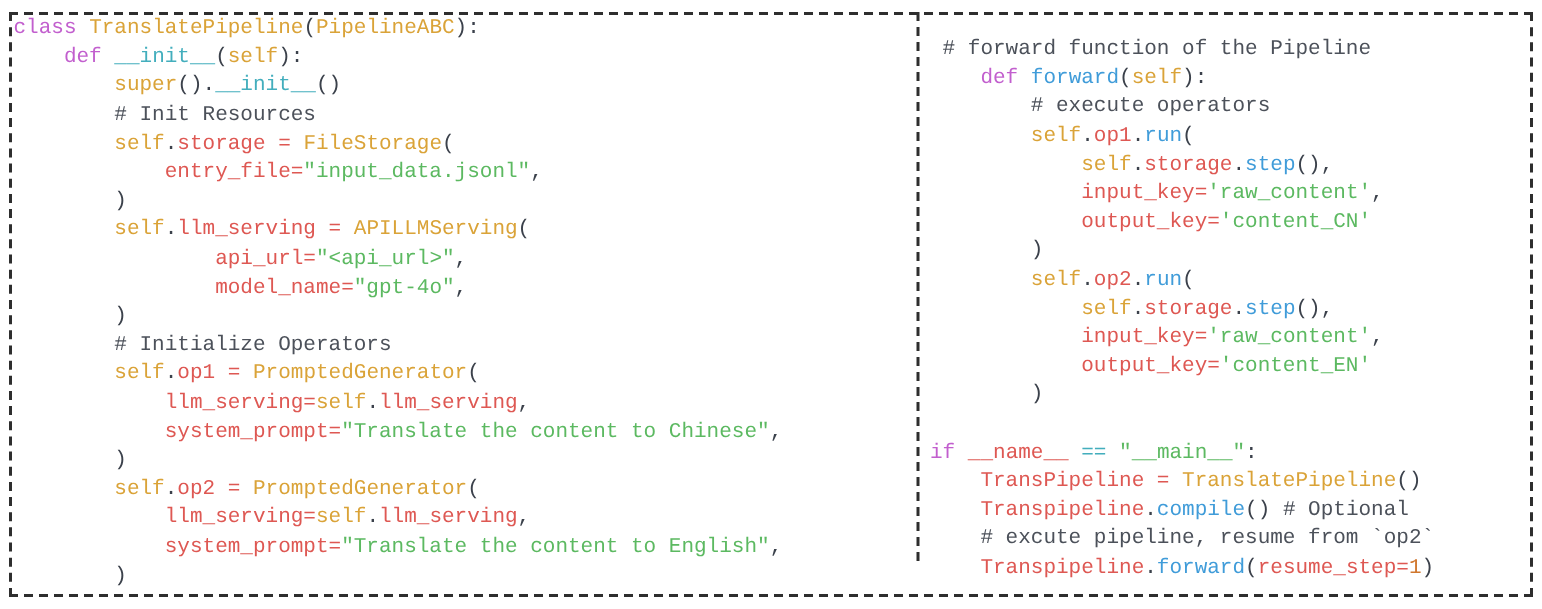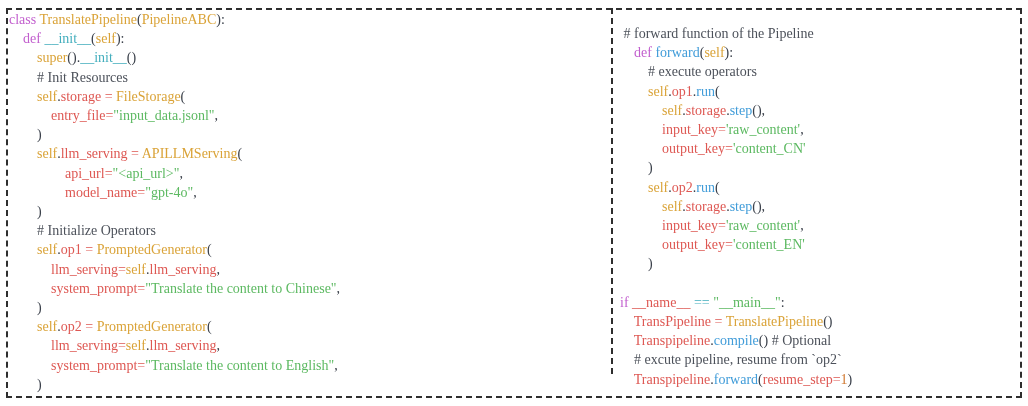--- a/index.html
+++ b/index.html
@@ -11,21 +11,21 @@
   .outer-border{
     position:absolute;left:6px;top:8px;width:1016px;height:390px;
     box-sizing:border-box;border:2px dashed #2e2e2e;background:transparent;
   }
   .divider{
     position:absolute;left:611px;top:8px;height:366px;width:0;
     border-left:2px dashed #2e2e2e;
   }
   pre.code{
     position:absolute;margin:0;padding:0;white-space:pre;
-    font-family:Liberation Serif, serif;font-size:14px;line-height:19.2px;color:#3b414b;
+    font-family:Liberation Mono, monospace;font-size:14px;line-height:19.2px;color:#3b414b;
   }
   #code-left{left:9px;top:10px;}
   #code-right{left:620px;top:24px;}
   .line{min-height:19.2px;}
 </style>
 </head>
 <body>
 
 <div class="frame">
   <div class="outer-border"></div>

